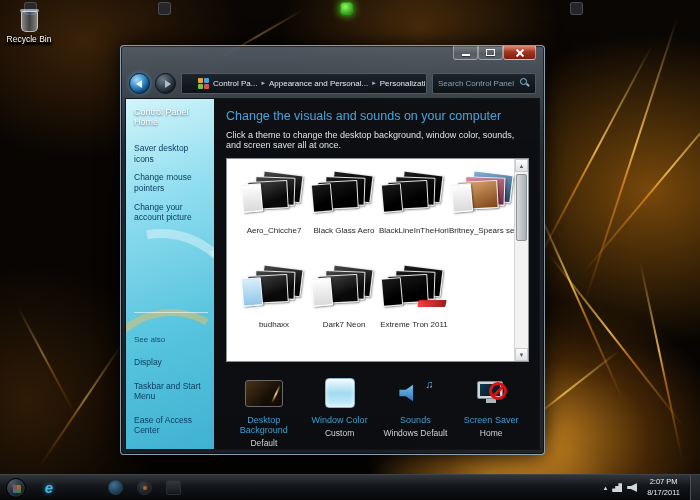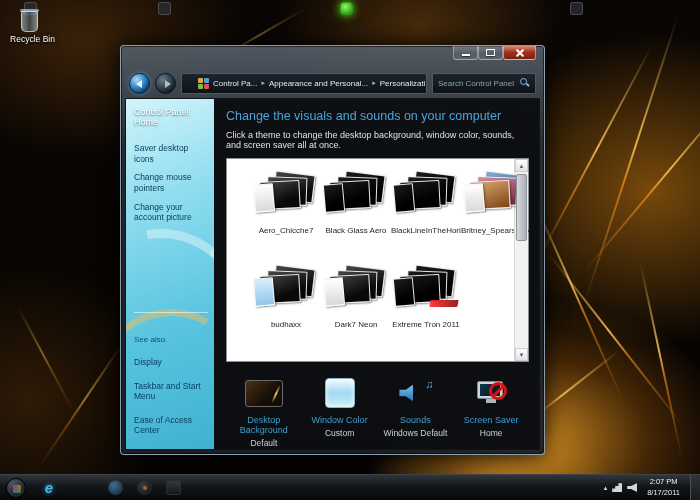--- a/index.html
+++ b/index.html
@@ -19,21 +19,21 @@
       linear-gradient(#0a0603,#050302); }
   .stk { position:absolute; width:2px; border-radius:2px; pointer-events:none;
     background:linear-gradient(to bottom, transparent, rgba(255,200,90,.85) 45%, rgba(255,150,30,.6) 60%, transparent); }
 
   
   .dk { position:absolute; top:2px; width:13px; height:13px; border-radius:3px;
     background:rgba(42,42,48,.85); border:1px solid rgba(95,100,110,.6); }
   .dk.green { background:radial-gradient(circle at 40% 35%, #8bff5a, #1e7a0a); box-shadow:0 0 9px #52e81f; border-color:#2c9a12; }
 
   
-  .rb { position:absolute; left:3px; top:11px; width:52px; text-align:right; }
+  .rb { position:absolute; left:3px; top:11px; width:52px; text-align:center;text-decoration:underline; }
   .rb-ico { width:17px; height:21px; margin:0 auto 2px;
     background:linear-gradient(90deg, rgba(205,225,240,.55), rgba(120,150,175,.35) 50%, rgba(205,225,240,.55));
     border:1px solid rgba(225,240,250,.65); border-radius:2px 2px 5px 5px; position:relative; }
   .rb-ico::before { content:""; position:absolute; left:-2px; top:-3px; right:-2px; height:3px;
     background:rgba(215,235,248,.6); border-radius:2px; }
   .rb-label { font-size:8.5px; color:#fff; text-shadow:0 1px 2px #000, 0 0 3px #000; }
 
   
   .win { position:absolute; left:120px; top:45px; width:425px; height:410px;
     background:linear-gradient(rgba(85,95,105,.92), rgba(38,44,50,.94) 26%, rgba(28,32,38,.95));
@@ -95,21 +95,21 @@
   .sb-see-title { position:relative; margin-top:auto; font-size:8px; color:#11506e;
     border-top:1px solid rgba(255,255,255,.55); padding-top:22px; margin-bottom:5px; }
   .sb-see { position:relative; font-size:8.5px; color:#0b3f63; margin-bottom:6px; cursor:pointer;margin-top:8px; }
 
   
   .content { flex:1; min-width:0; background:rgba(12,13,16,.94); padding:10px 10px 8px 12px; display:flex; flex-direction:column; }
   .c-title { font-size:12.5px; color:#47a5da; margin-bottom:7px; }
   .c-sub { font-size:9px; color:#dfe3e6; margin-bottom:8px; }
 
   .themebox { background:#fff; border:1px solid #8a8f94; height:204px; display:flex; flex:none; }
-  .grid { flex:1; min-width:0; display:grid; grid-template-columns:repeat(4,1fr); grid-auto-rows:94px; padding:12px 2px 0 24px; }
+  .grid { flex:1; min-width:0; display:grid; grid-template-columns:repeat(4,1fr); grid-auto-rows:94px; padding:12px 2px 0 12px; }
   .theme { width:70px; cursor:pointer; }
   .fan { position:relative; width:64px; height:48px; margin:0 auto; }
   .fan i { position:absolute; width:40px; height:28px; border:1px solid rgba(255,255,255,.9);
     background:linear-gradient(160deg,#474747,#090909 70%); box-shadow:1px 1px 2px rgba(0,0,0,.45); border-radius:1px; }
   .fan .s1 { left:20px; top:2px; transform:rotate(7deg); }
   .fan .s2 { left:13px; top:6px; transform:rotate(2deg); }
   .fan .s3 { left:6px;  top:10px; transform:rotate(-3deg); }
   .fan .front { left:0; top:13px; width:20px; height:28px; transform:rotate(-5deg);
     background:linear-gradient(180deg,#ffffff,#d9d9d9); }
   .fan.c-black i { background:linear-gradient(160deg,#1c1c1c,#000 70%); }

